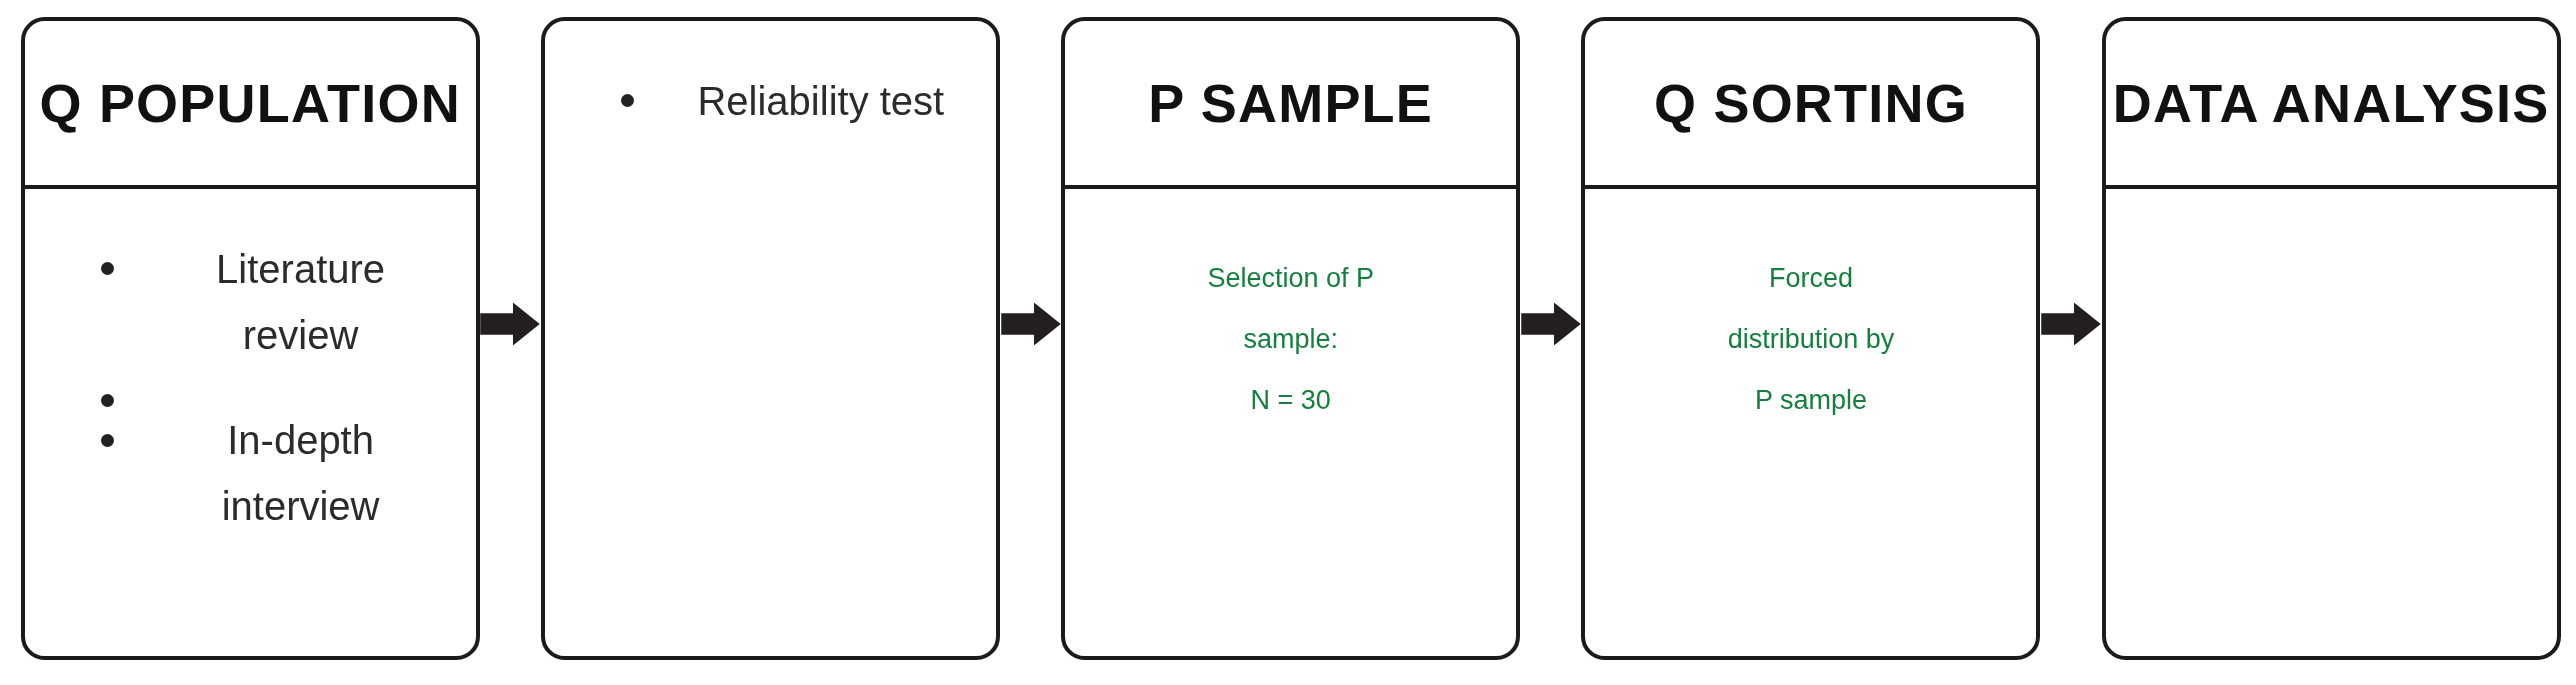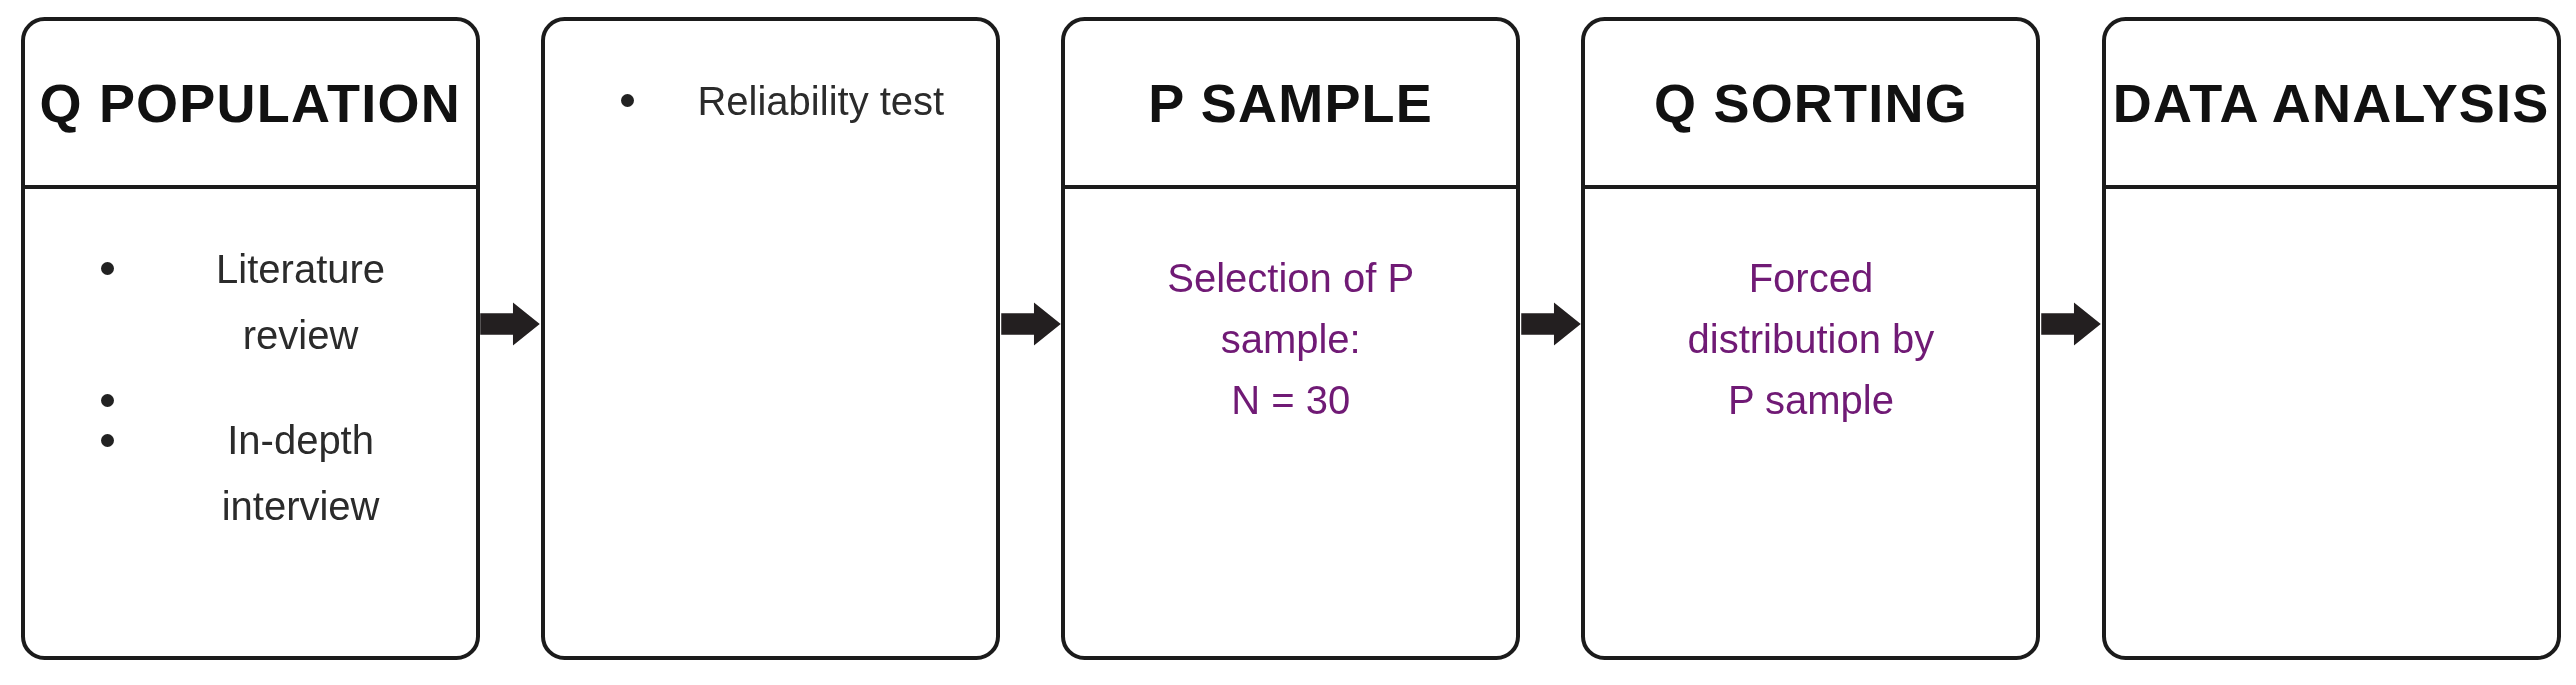--- a/index.html
+++ b/index.html
@@ -74,23 +74,23 @@
   }
   .li-text {
     flex: 1;
     font-size: 40px;
     line-height: 66px;
     color: #2b2b2b;
     white-space: pre-line;
     text-align: center;
   }
   .center-text {
-    font-size: 40px;
+    font-size: 27px;
     line-height: 61px;
-    color: #701a75;
+    color: #15803d;
     white-space: pre-line;
   }
   .connector {
     flex: 1;
     display: flex;
     align-items: center;
     justify-content: center;
     min-width: 53px;
   }
   .arrow {

